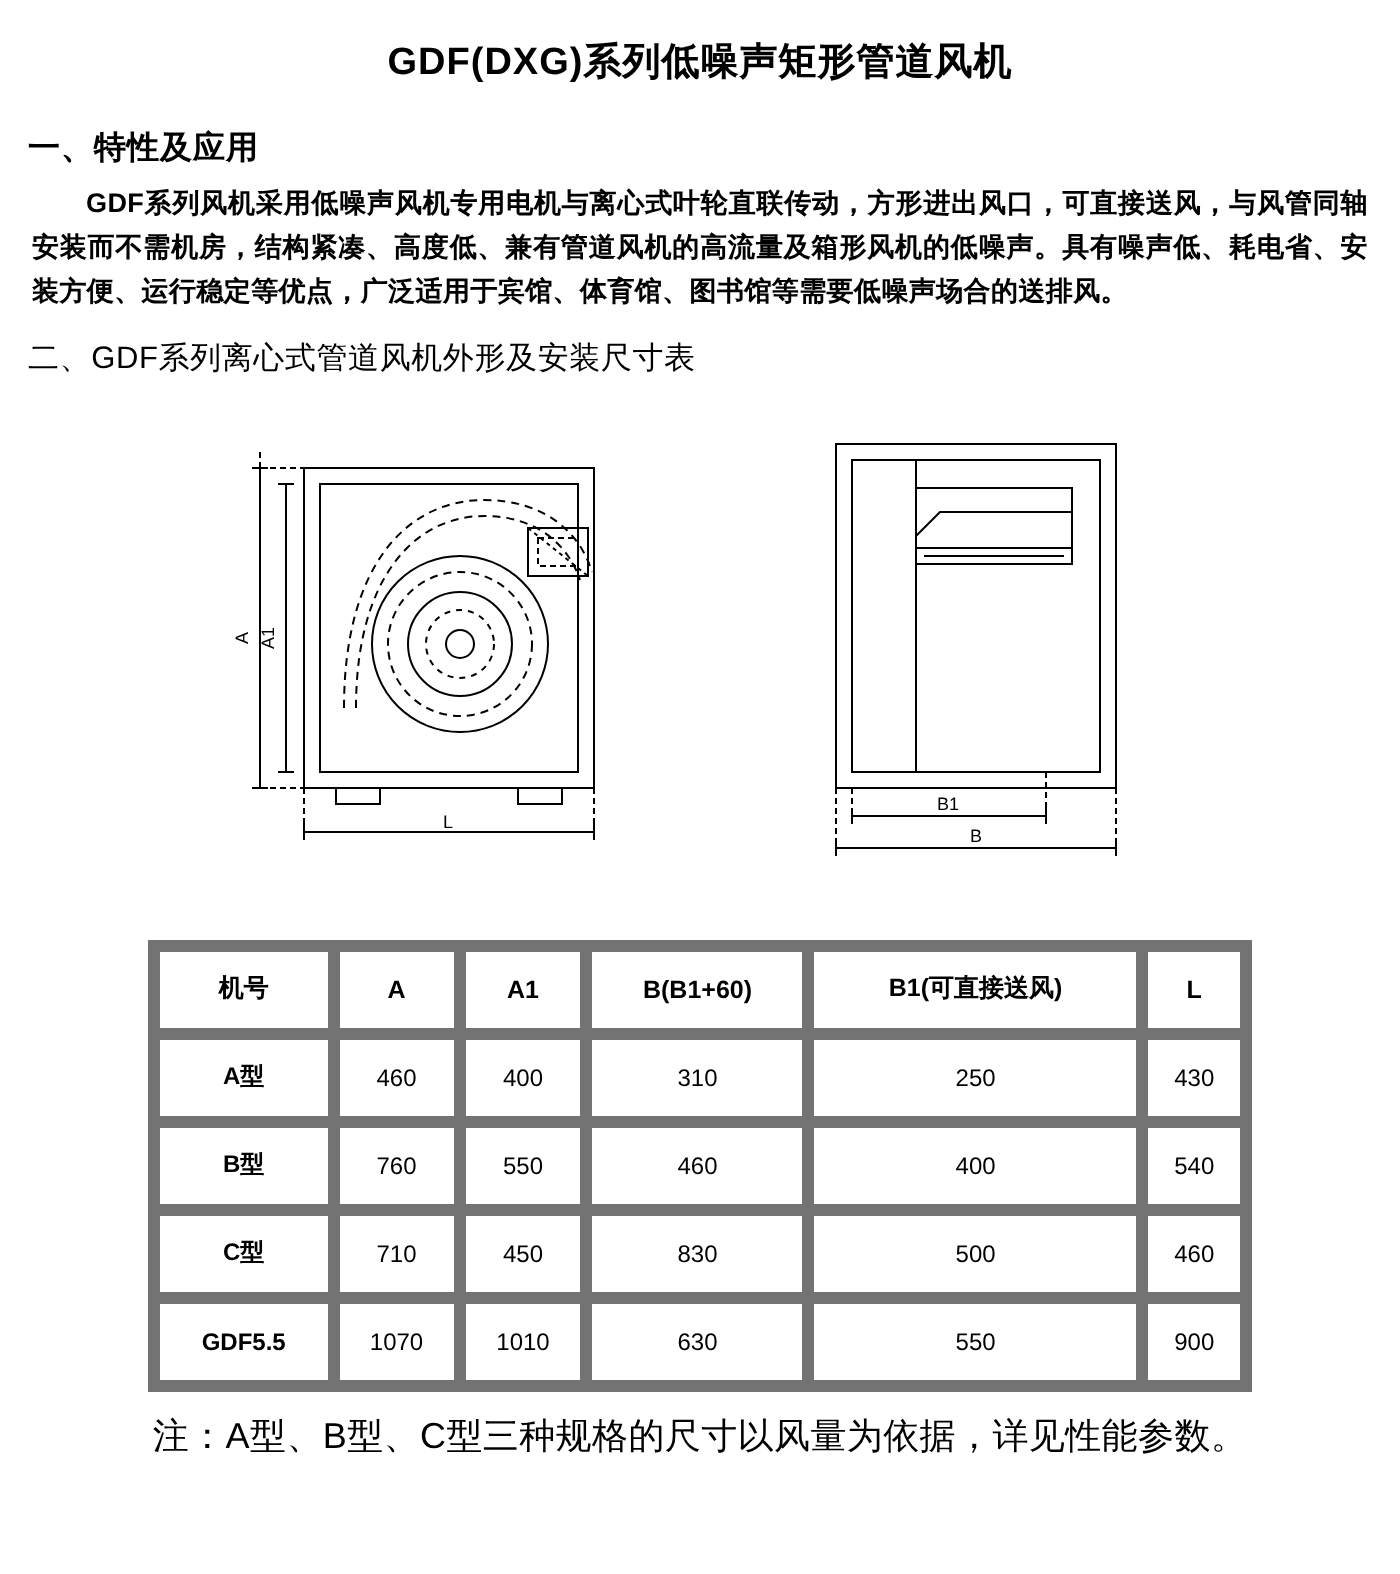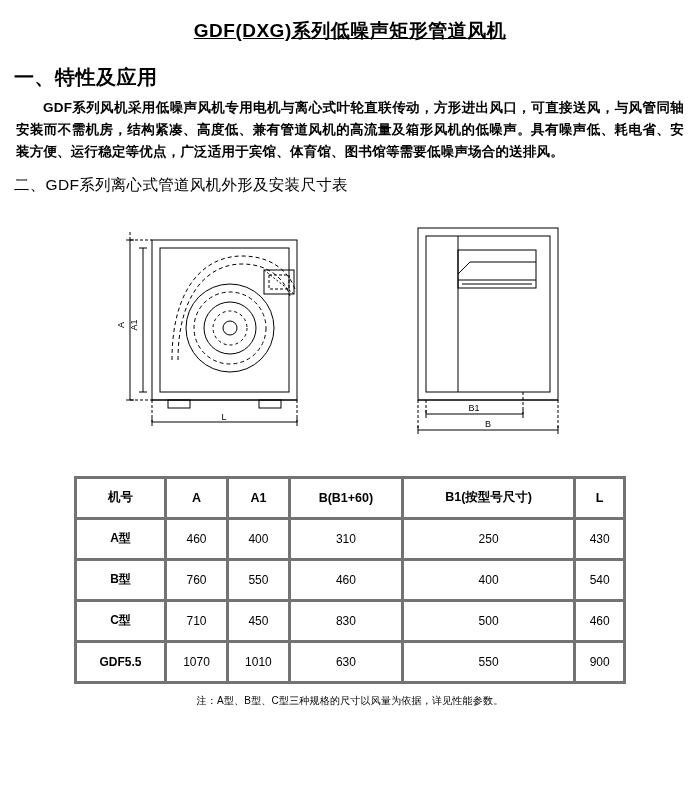--- a/index.html
+++ b/index.html
@@ -21,24 +21,23 @@
     position: relative;
     box-sizing: border-box;
   }
   .doc-title {
     text-align: center;
     font-size: 19px;
     font-weight: bold;
     letter-spacing: 0.5px;
     margin: 10px 0 0 0;
     padding-top: 8px;
-    text-decoration: underline;
   }
   .section-head {
-    font-size: 20px;
+    font-size: 16px;
     font-weight: bold;
     margin: 20px 0 6px 14px;
     letter-spacing: 0.5px;
   }
   .section-head-2 {
     font-size: 15.5px;
     font-weight: normal;
     margin: 12px 0 6px 14px;
     letter-spacing: 0.3px;
   }
@@ -61,37 +60,37 @@
     justify-content: center;
     gap: 56px;
     align-items: flex-start;
   }
   table.spec {
     border-collapse: collapse;
     margin: 6px auto 0 auto;
     width: 552px;
   }
   table.spec td, table.spec th {
-    border: 3px solid #737373;
+    border: 6px solid #737373;
     text-align: center;
     font-size: 12px;
     height: 38px;
     font-weight: normal;
     padding: 0 2px;
   }
   table.spec thead td {
     font-weight: bold;
     font-size: 12.5px;
   }
   table.spec td.rowhead {
     font-weight: bold;
     font-size: 12px;
   }
   .note {
-    font-size: 10px;
+    font-size: 18px;
     text-align: center;
     margin-top: 10px;
     letter-spacing: 0.2px;
   }
   svg { display: block; }
   .dim-text { font-size: 9px; font-family: "Liberation Sans", sans-serif; }
 </style>
 </head>
 <body>
 
@@ -192,21 +191,21 @@
     </div>
   </div>
 
   <table class="spec">
     <thead>
       <tr>
         <td>机号</td>
         <td>A</td>
         <td>A1</td>
         <td>B(B1+60)</td>
-        <td>B1(按型号尺寸)</td>
+        <td>B1(可直接送风)</td>
         <td>L</td>
       </tr>
     </thead>
     <tbody>
       <tr>
         <td class="rowhead">A型</td>
         <td>460</td>
         <td>400</td>
         <td>310</td>
         <td>250</td>

